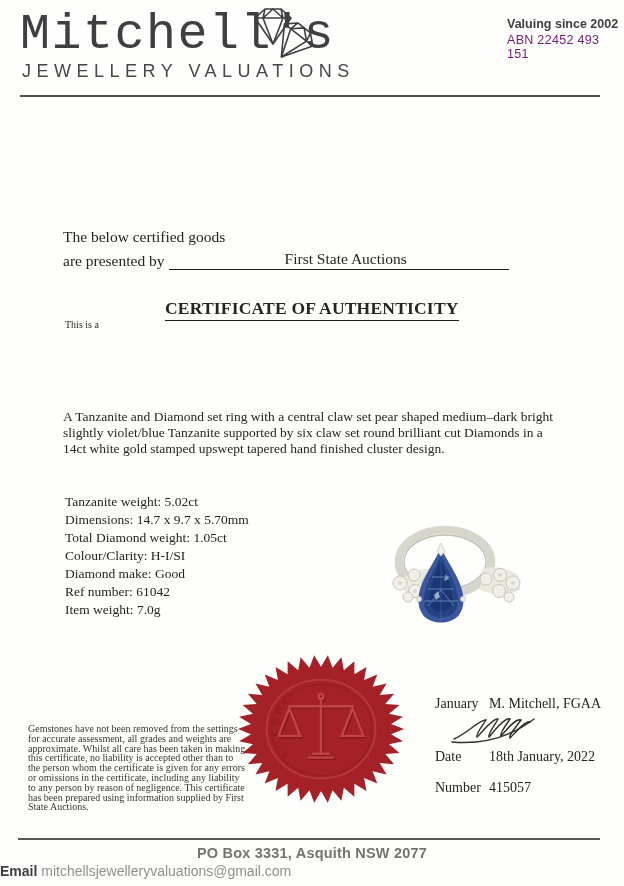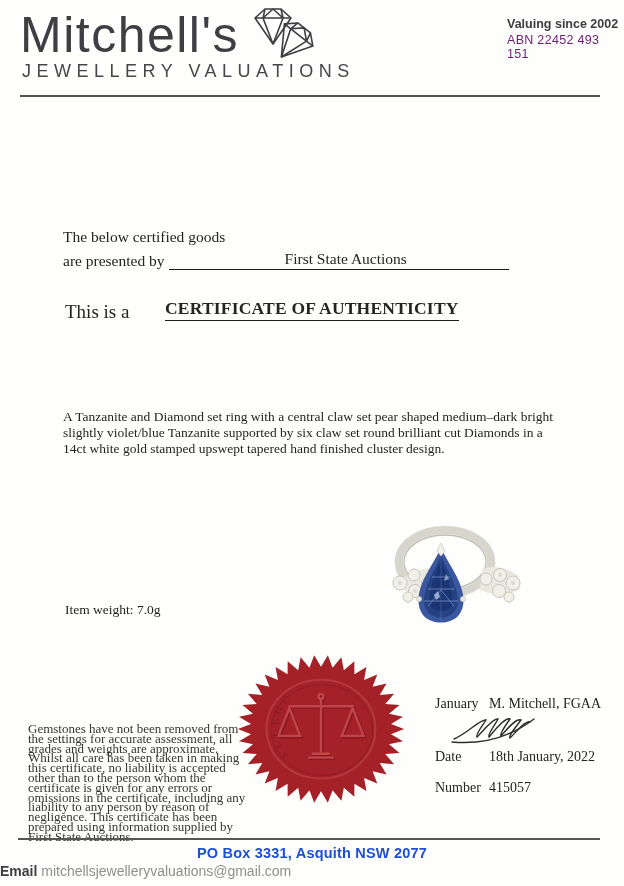--- a/index.html
+++ b/index.html
@@ -3,21 +3,21 @@
 <meta charset="utf-8">
 <style>
   html,body{margin:0;padding:0;background:#ffffff;}
   .page{
     position:relative;width:624px;height:886px;background:#fefefd;overflow:hidden;
     font-family:"Liberation Serif", serif;color:#242424;
   }
   
   .brand-name{
     position:absolute;left:20px;top:6px;
-    font-family:Liberation Sans, sans-serif;font-weight:300;
+    font-family:Liberation Mono, monospace;font-weight:300;
     font-size:50px;letter-spacing:1.5px;color:#3e3e43;
   }
   .brand-sub{
     position:absolute;left:22px;top:61px;
     font-family:"Liberation Sans", sans-serif;font-weight:300;
     font-size:18px;letter-spacing:5.5px;color:#46464b;
   }
   .logo-diamonds{position:absolute;left:238px;top:6px;}
   .tagline{
     position:absolute;left:507px;top:17px;
@@ -31,53 +31,53 @@
   }
   .header-rule{position:absolute;left:20px;top:95px;width:580px;height:2px;background:#525252;}
   
   .intro1{position:absolute;left:63px;top:228px;font-size:15.5px;}
   .intro2{position:absolute;left:63px;top:250px;font-size:15.5px;white-space:nowrap;}
   .presenter-line{
     display:inline-block;width:340px;border-bottom:1.6px solid #1e1e1e;
     margin-left:4px;padding-bottom:1px;vertical-align:bottom;
   }
   .presenter-name{margin-left:116px;}
-  .thisisa{position:absolute;left:65px;top:301px;font-size:19px;}
+  .thisisa{position:absolute;left:65px;top:319px;font-size:10px;}
   .cert-title{
     position:absolute;left:165px;top:298px;font-size:17.5px;font-weight:bold;
     letter-spacing:.2px;border-bottom:1.8px solid #1e1e1e;padding-bottom:1px;
   }
   .description{position:absolute;left:63px;top:409px;width:500px;font-size:13.5px;line-height:16px;}
   .specs{position:absolute;left:65px;top:493px;font-size:13.5px;line-height:18px;}
   .item-weight{position:absolute;left:65px;top:602px;font-size:13.5px;}
   
   .disclaimer{
     position:absolute;left:28px;top:724px;width:219px;
-    font-size:13px;line-height:9.8px;color:#353535;
+    font-size:10px;line-height:9.8px;color:#353535;
   }
   
   .seal{position:absolute;left:232px;top:651px;}
   .seal-letter{
     font-family:"Liberation Serif", serif;font-weight:bold;font-size:11px;
     fill:#8c1d22;opacity:.8;
   }
   .ring-photo{position:absolute;left:370px;top:505px;}
   
   .sig-label{position:absolute;left:435px;font-size:14px;}
   .sig-value{position:absolute;left:489px;font-size:14px;white-space:nowrap;}
   .row-signed{top:696px;}
   .row-date{top:749px;}
   .row-number{top:780px;}
   .signature-svg{position:absolute;left:450px;top:712px;}
   
   .footer-rule{position:absolute;left:18px;top:838px;width:582px;height:2px;background:#565656;}
   .footer-address{
     position:absolute;left:0;right:0;top:845px;text-align:center;
     font-family:"Liberation Sans", sans-serif;font-weight:bold;
-    font-size:14.5px;color:#1d4ed8;letter-spacing:.2px;
+    font-size:14.5px;color:#737373;letter-spacing:.2px;
   }
   .footer-email{
     position:absolute;left:0;right:0;top:863px;
     font-family:"Liberation Sans", sans-serif;font-size:14px;color:#8f8f8f;
   }
   .footer-email b{color:#3d3d42;}
 </style>
 </head>
 <body>
 
@@ -106,20 +106,28 @@
   <div class="header-rule"></div>
 
   <div class="intro1">The below  certified goods</div>
   <div class="intro2"><span>are presented by</span><span class="presenter-line"><span class="presenter-name">First State Auctions</span></span></div>
 
   <div class="thisisa">This is a</div>
   <div class="cert-title">CERTIFICATE OF AUTHENTICITY</div>
 
   <div class="description">A Tanzanite and Diamond set ring with a central claw set pear shaped medium–dark bright slightly violet/blue Tanzanite supported by six claw set round brilliant cut Diamonds in a 14ct white gold stamped upswept tapered hand finished cluster design.</div>
 
+  <div class="specs">
+    <div>Tanzanite weight: 5.02ct</div>
+    <div>Dimensions: 14.7 x 9.7 x 5.70mm</div>
+    <div>Total Diamond weight: 1.05ct</div>
+    <div>Colour/Clarity: H-I/SI</div>
+    <div>Diamond make: Good</div>
+    <div>Ref number: 61042</div>
+  </div>
 
   <div class="item-weight">Item weight: 7.0g</div>
 
   <svg class="ring-photo" width="205" height="150" viewBox="0 0 205 150">
 
     <g stroke-linecap="round">
       <ellipse cx="75" cy="57" rx="49" ry="35" fill="none" stroke="#ecece5" stroke-width="3"></ellipse>
       <ellipse cx="75" cy="57" rx="46" ry="32" fill="none" stroke="#d6d6cc" stroke-width="8"></ellipse>
       <ellipse cx="75" cy="57" rx="41" ry="27" fill="none" stroke="#bfbfb4" stroke-width="1.3"></ellipse>
     </g>

